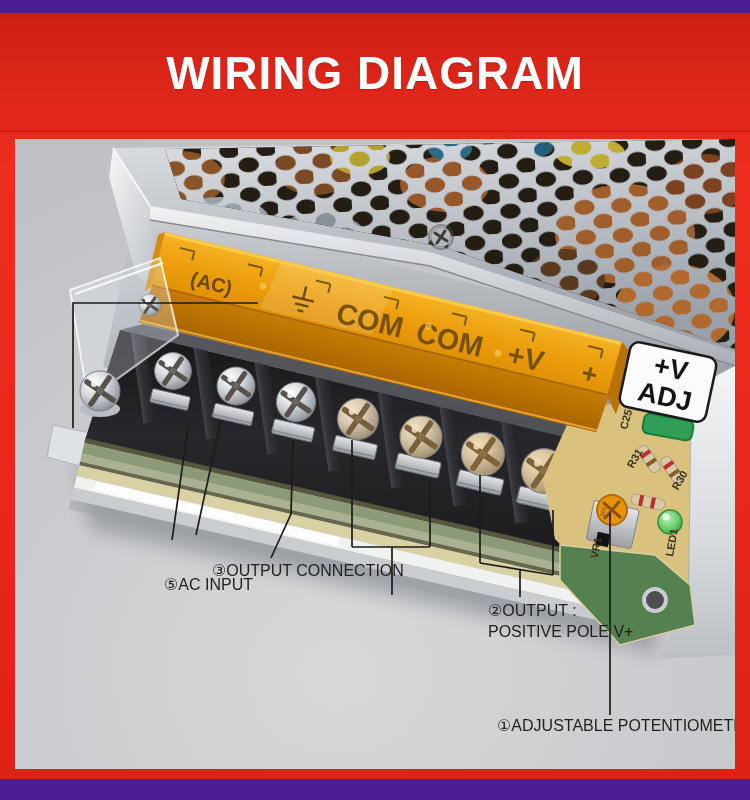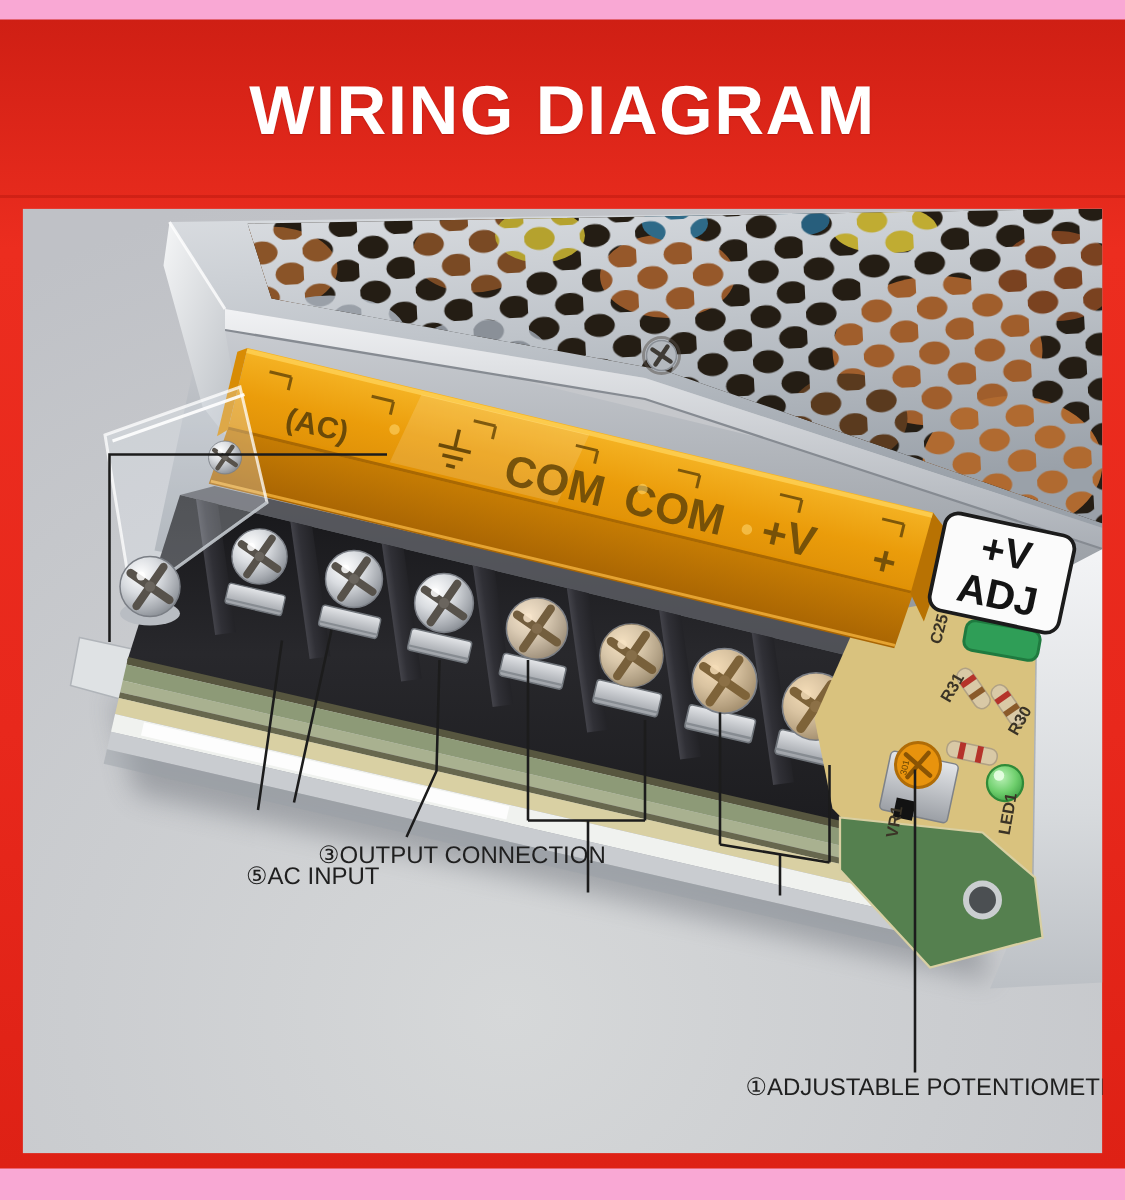--- a/index.html
+++ b/index.html
@@ -1,18 +1,18 @@
 <!DOCTYPE html>
 <html><head>
 <meta charset="utf-8">
 <style>
   html,body { margin:0; padding:0; background:#ffffff; }
   .page {
     position:relative; width:750px; height:800px; overflow:hidden;
-    background:#f9a8d4;
+    background:#4c1d95;
     font-family:"Liberation Sans","DejaVu Sans",sans-serif;
   }
   .red-frame {
     position:absolute; left:0; top:13px; width:750px; height:766px;
     background:linear-gradient(180deg,#cf1f14 0%,#ec2d1f 20%,#e8281c 62%,#de2115 100%);
   }
   .banner-sep {
     position:absolute; left:0; top:117px; width:100%; height:2px;
     background:#bf1a10; opacity:.55;
   }
@@ -352,17 +352,19 @@
           <path d="M278,301 L276,375 L256,419"></path>
           <path d="M337,301 L337,408 M415,341 L415,408 M337,408 L415,408 M377,408 L377,456"></path>
           <path d="M465,336 L465,424 M538,371 L538,436 M465,424 L538,436 M505,431 L505,458"></path>
           <path d="M595,374 L595,576"></path>
         </g>
       </svg>
 
       <div class="callout" style="left:149px; top:405px;margin-top:30px;">⑤AC INPUT</div>
       <div class="callout" style="left:197px; top:421px;">③OUTPUT CONNECTION</div>
       <div class="callout" style="left:473px; top:461px;">
+        <div>②OUTPUT :</div>
+        <div>POSITIVE POLE V+</div>
       </div>
       <div class="callout" style="left:482px; top:576px;">①ADJUSTABLE POTENTIOMETER</div>
     </div>
   </div>
 </div>
 
 </body></html>

